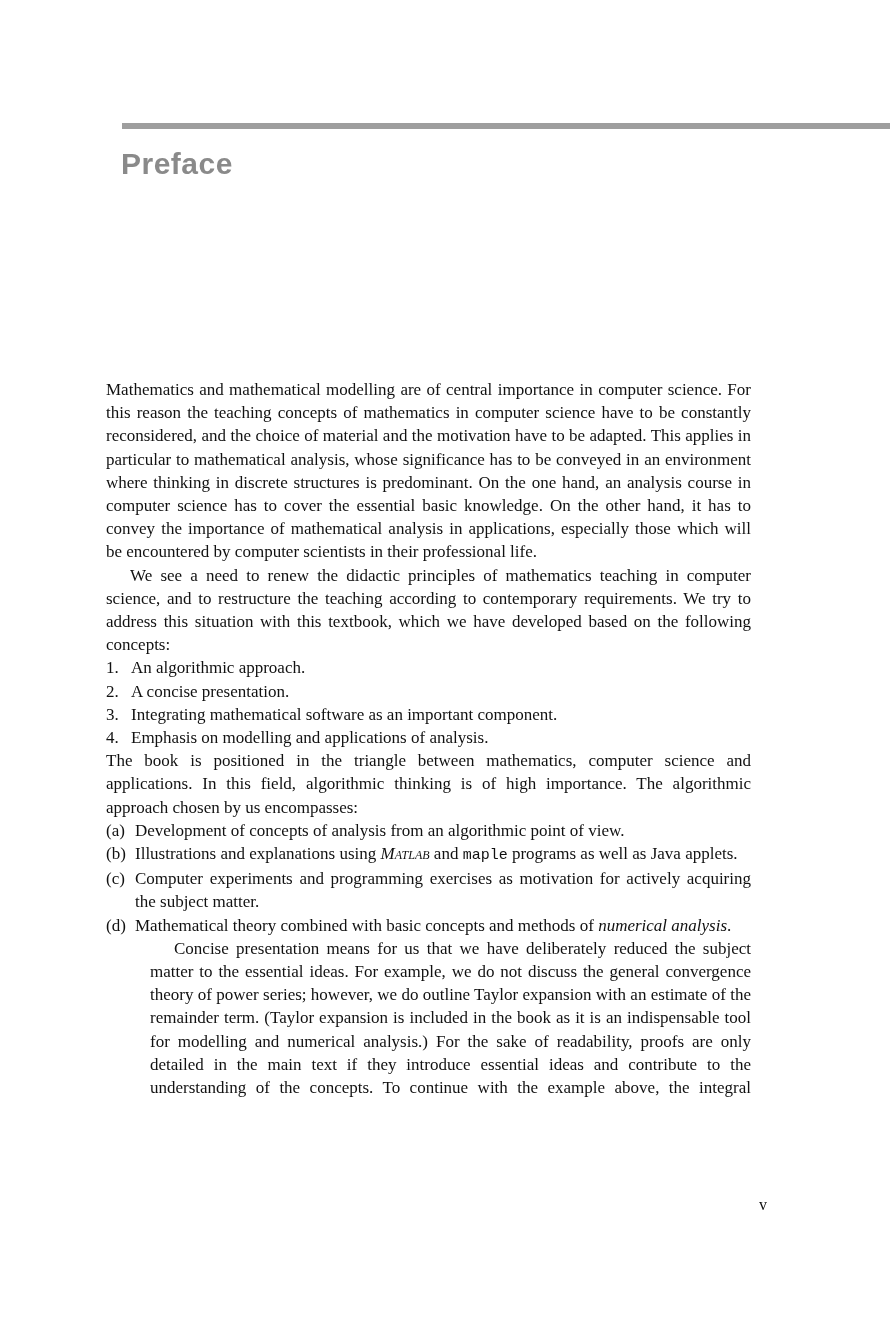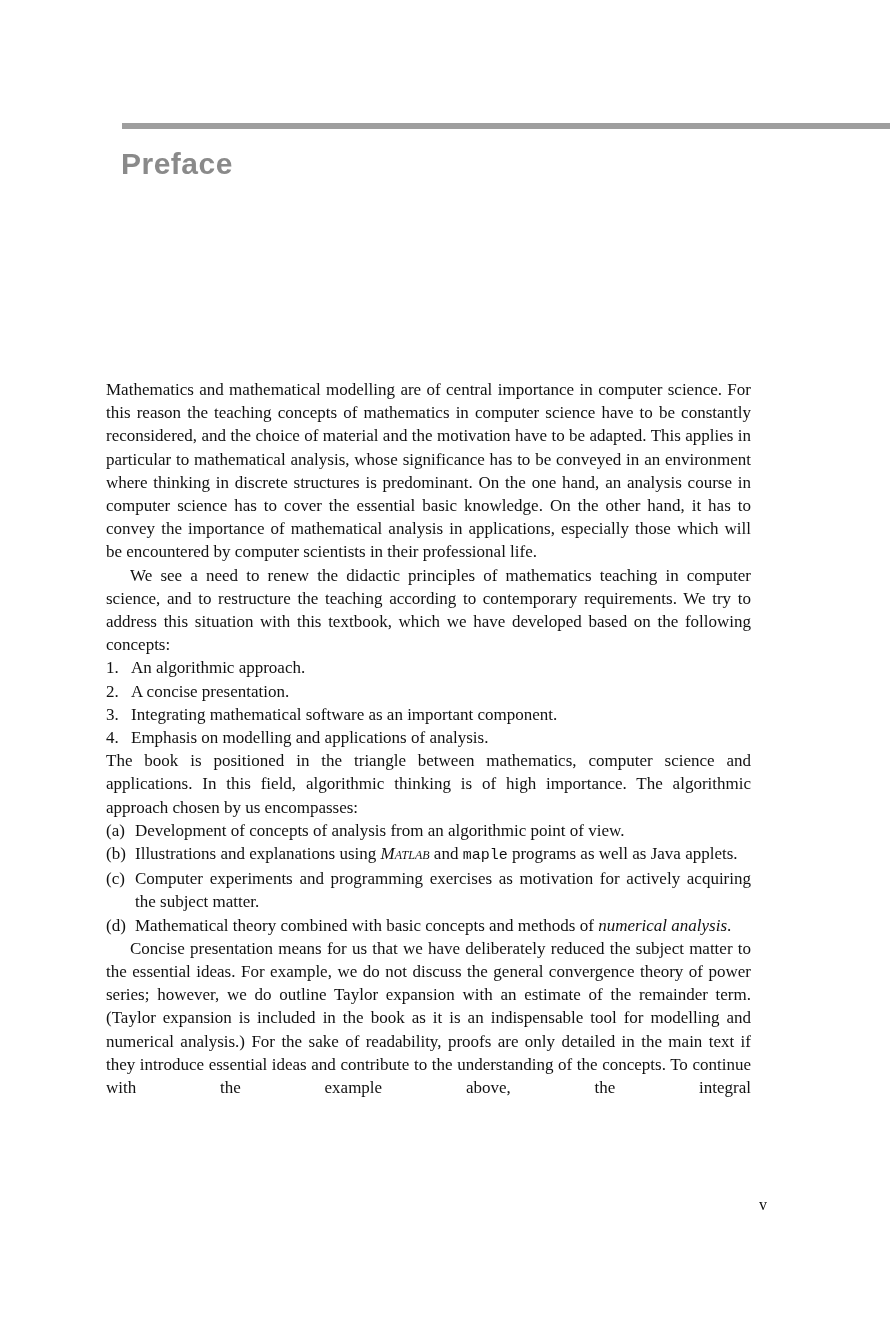--- a/index.html
+++ b/index.html
@@ -41,21 +41,21 @@
     left: 106px;
     top: 378px;
     width: 645px;
     font-size: 17px;
     line-height: 23.2px;
     color: #111111;
     text-align: justify;
   }
   .para { text-align: justify; }
   .indent { text-indent: 24px; }
-  .justify-last { text-align-last: justify; }
+  .justify-last { text-align-last: justify; margin-left: 44px; }
   .num-list, .let-list { list-style: none; }
   .num-item {
     position: relative;
     padding-left: 25px;
     text-align: left;
   }
   .num-item .marker {
     position: absolute;
     left: 0;
     top: 0;

